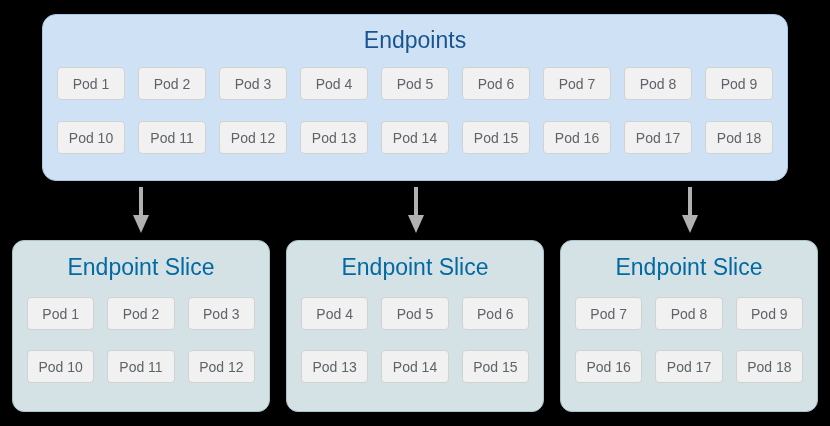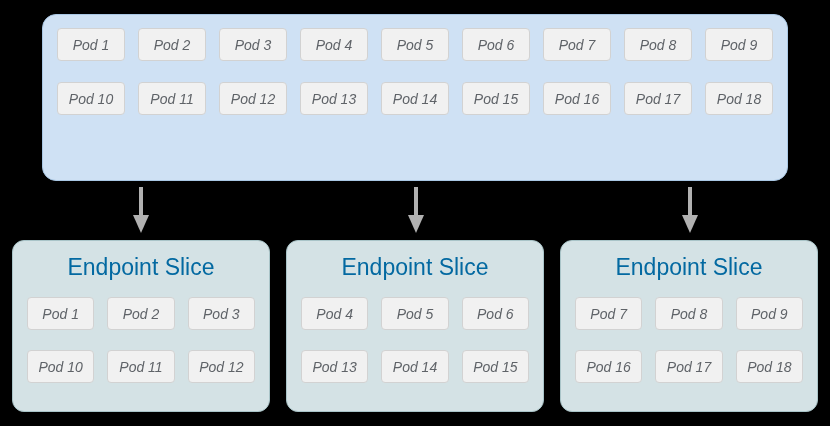--- a/index.html
+++ b/index.html
@@ -25,21 +25,21 @@
     text-align: center;
     font-size: 23px;
     line-height: 27px;
     color: #1a5490;
   }
   .endpoints-box .pod-row { padding: 0 14px; }
   .endpoints-box .pod-row.row-1 { margin-top: 13px; }
   .endpoints-box .pod-row.row-2 { margin-top: 21px; }
 
   
-  .pod-row { display: flex; gap: 13px; font-style: italic; }
+  .pod-row { display: flex; gap: 13px; }
   .pod {
     flex: 1;
     height: 33px;
     box-sizing: border-box;
     background: #f1f1f1;
     border: 1px solid #d2d2d2;
     border-radius: 4px;
     display: flex; align-items: center; justify-content: center;
     font-size: 14px;
     color: #5f6368;
@@ -81,20 +81,21 @@
   .slice-box .pod-row { padding: 0 14px; }
   .slice-box .pod-row.row-1 { margin-top: 16px; }
   .slice-box .pod-row.row-2 { margin-top: 20px; }
 </style>
 </head>
 <body>
 
 <div class="canvas">
 
   <div class="endpoints-box">
+    <div class="endpoints-title">Endpoints</div>
     <div class="pod-row row-1">
       <div class="pod">Pod 1</div>
       <div class="pod">Pod 2</div>
       <div class="pod">Pod 3</div>
       <div class="pod">Pod 4</div>
       <div class="pod">Pod 5</div>
       <div class="pod">Pod 6</div>
       <div class="pod">Pod 7</div>
       <div class="pod">Pod 8</div>
       <div class="pod">Pod 9</div>

